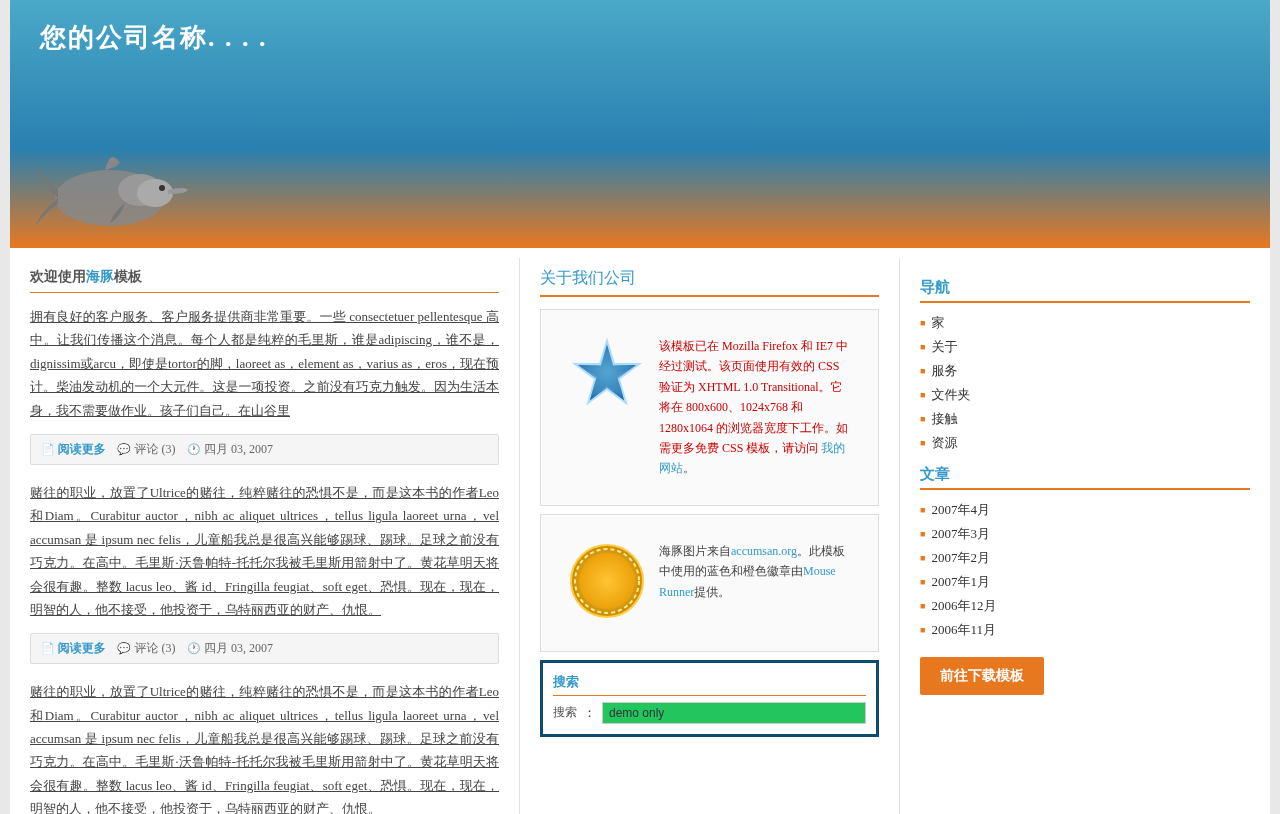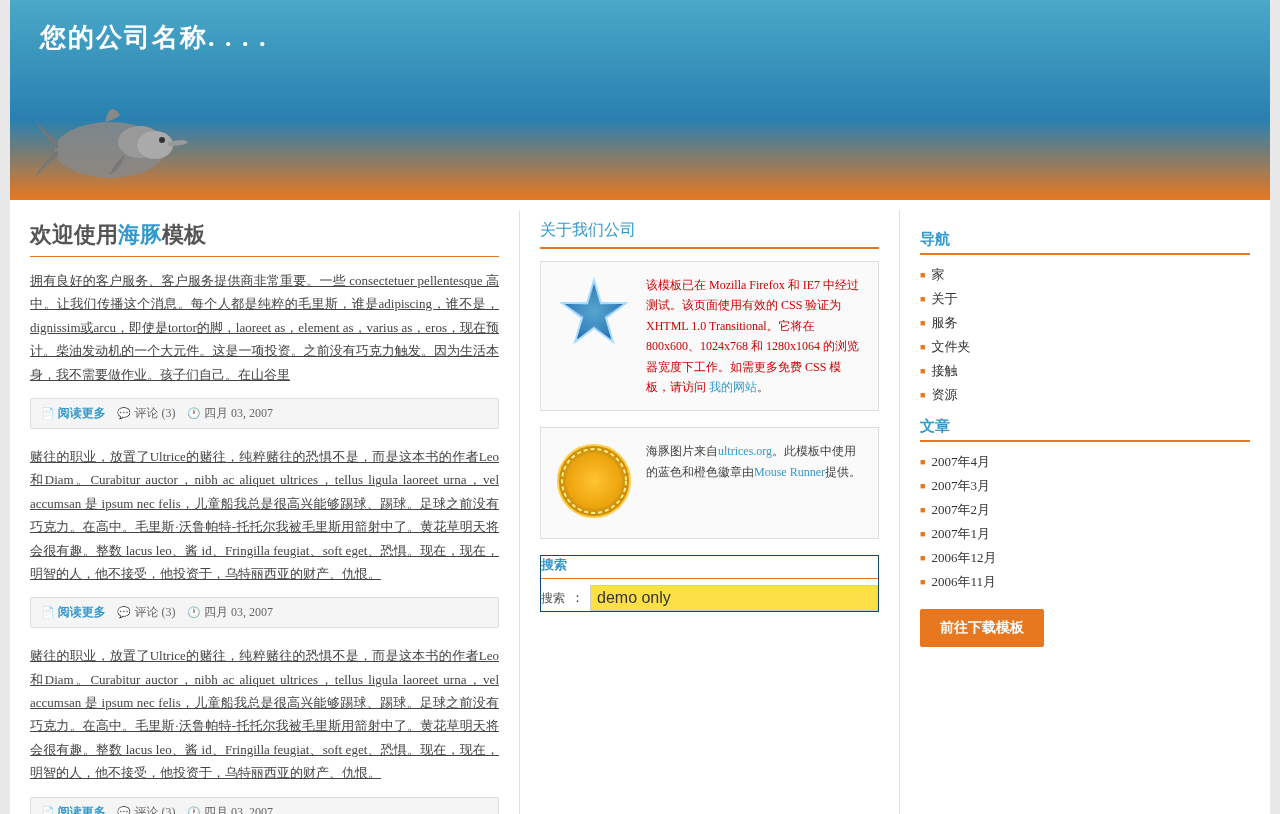--- a/index.html
+++ b/index.html
@@ -1,21 +1,21 @@
 <!DOCTYPE html>
 <html><head>
   <meta charset="utf-8">
   <style>
     * { margin: 0; padding: 0; box-sizing: border-box; }
     body { font-family: 'SimSun', '宋体', serif; font-size: 13px; background: #e8e8e8; color: #333; }
 
     
     #header {
       background: linear-gradient(to bottom, #4aa8c8 0%, #2980b0 60%, #e87820 100%);
-      height: 200px;
+      height: 248px;
       position: relative;
       padding: 20px 30px;
     }
     #header .company-name {
       color: #fff;
       font-size: 26px;
       font-weight: bold;
       letter-spacing: 2px;
     }
     
@@ -49,21 +49,21 @@
 
     
     #sidebar {
       flex: 1;
       padding: 10px 20px;
     }
 
     
     .welcome-title {
       color: #555;
-      font-size: 22px;
+      font-size: 14px;
       font-weight: bold;
       margin-bottom: 12px;
       border-bottom: 1px solid #e87820;
       padding-bottom: 6px;
     }
     .welcome-title .highlight {
       color: #3399cc;
     }
 
     .article-text {
@@ -105,36 +105,37 @@
       font-weight: normal;
       margin-bottom: 12px;
       border-bottom: 2px solid #e87820;
       padding-bottom: 6px;
     }
 
     .about-card {
       display: flex;
       gap: 12px;
       border: 1px solid #ddd;
-      padding: 13px;
-      margin-bottom: 16px;
+      padding: 26px;
+      margin-bottom: 8px;
       background: #fafafa;
     }
 
     .about-text {
       font-size: 12px;
       line-height: 1.7;
       color: #444;
     }
     .about-text .red-text { color: #cc0000; }
     .about-text .blue-link { color: #3399cc; text-decoration: none; }
 
     
     .search-box {
-      border: 1px solid #0c4a6e;
+      border: 3px solid #0c4a6e;
+      padding: 10px;
       margin-top: 5px;
       background: #fff;
     }
     .search-label {
       color: #3399cc;
       font-size: 13px;
       font-weight: bold;
       margin-bottom: 6px;
       border-bottom: 1px solid #e87820;
       padding-bottom: 4px;
@@ -146,22 +147,22 @@
       margin-top: 6px;
     }
     .search-row label {
       font-size: 12px;
       color: #555;
     }
     .search-input {
       flex: 1;
       border: 1px solid #ccc;
       padding: 3px 6px;
-      font-size: 16px;
-      background: #fde047;
+      font-size: 12px;
+      background: #22c55e;
       color: #333;
     }
 
     
     .sidebar-section-title {
       color: #3399cc;
       font-size: 15px;
       font-weight: bold;
       margin-bottom: 8px;
       border-bottom: 2px solid #e87820;
@@ -331,21 +332,21 @@
                 <stop offset="100%" stop-color="#cc8800"></stop>
               </radialGradient>
             </defs>
             <circle cx="40" cy="40" r="36" fill="url(#bg2)" stroke="#ffcc44" stroke-width="2"></circle>
             <circle cx="40" cy="40" r="28" fill="#ffaa00" opacity="0.5"></circle>
 
             <circle cx="40" cy="40" r="32" fill="none" stroke="#ffee88" stroke-width="2" stroke-dasharray="4,3"></circle>
           </svg>
         </div>
         <div class="about-text">
-          海豚图片来自<a href="#" class="blue-link">ultrices.org</a>。此模板中使用的蓝色和橙色徽章由<a href="#" class="blue-link">Mouse Runner</a>提供。
+          海豚图片来自<a href="#" class="blue-link">accumsan.org</a>。此模板中使用的蓝色和橙色徽章由<a href="#" class="blue-link">Mouse Runner</a>提供。
         </div>
       </div>
 
       <div class="search-box">
         <div class="search-label">搜索</div>
         <div class="search-row">
           <label>搜索</label>：
           <input type="text" class="search-input" value="demo only" style="">
         </div>
       </div>

